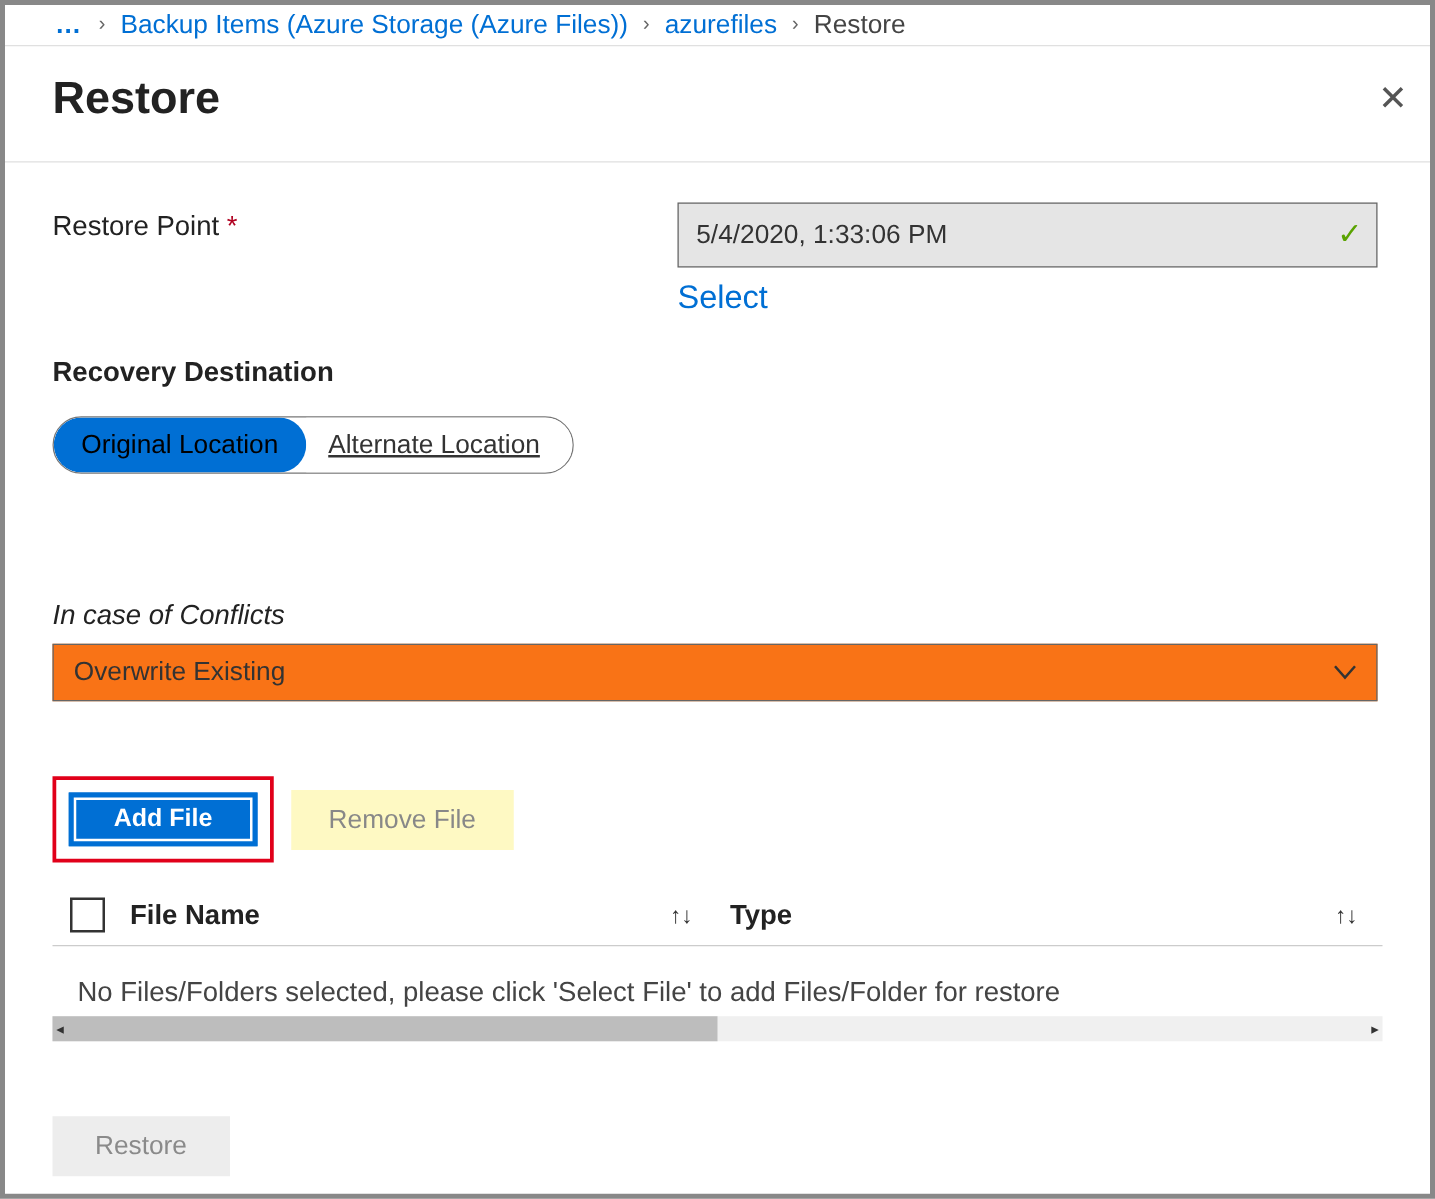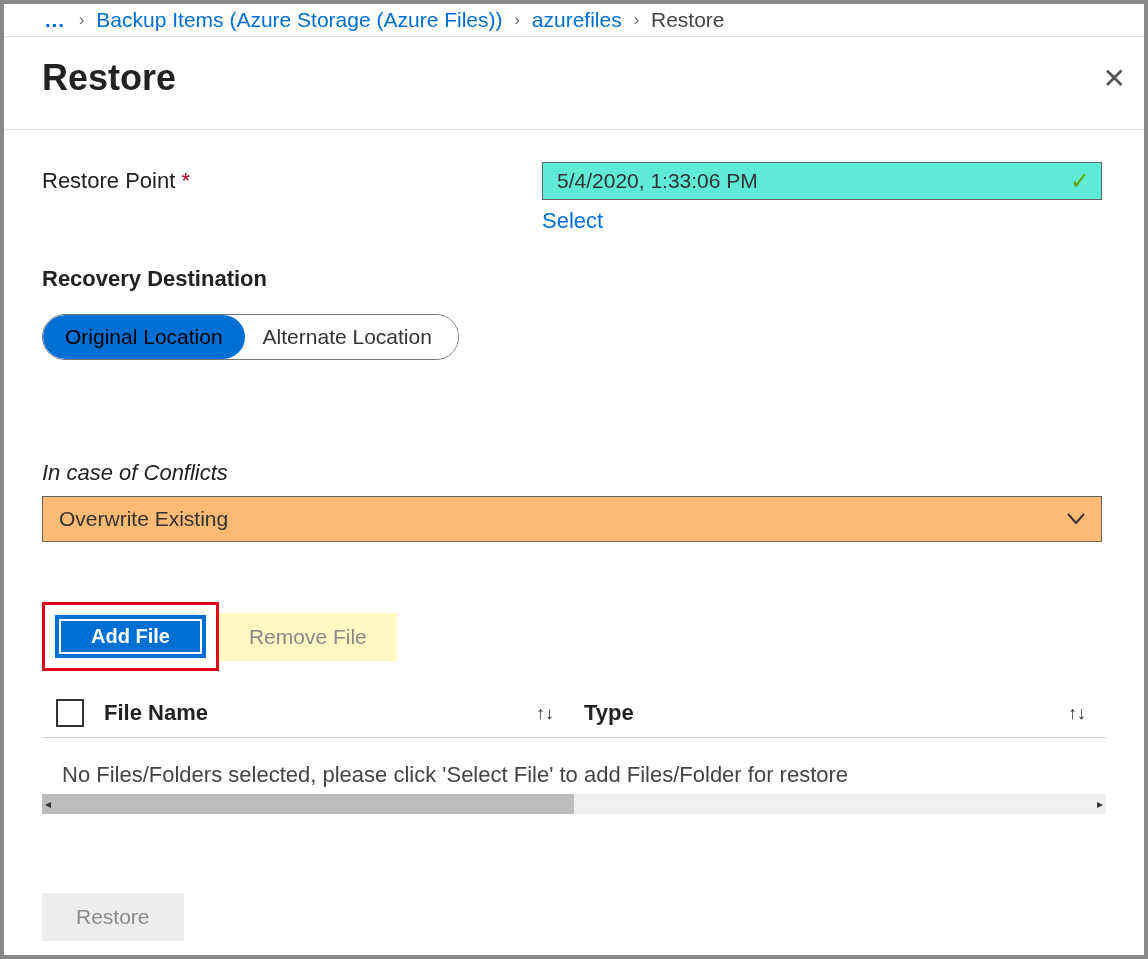--- a/index.html
+++ b/index.html
@@ -77,38 +77,38 @@
     }
     .field-control {
       flex: 1;
     }
     .text-input-wrap {
       position: relative;
       width: 560px;
     }
     .text-input {
       width: 100%;
-      height: 38px;
+      height: 52px;
       border: 1px solid #666;
       padding: 0 40px 0 14px;
       font-size: 21px;
       color: #333;
-      background: #5eead4;
+      background: #e5e5e5;
     }
     .check-icon {
       position: absolute;
       right: 12px;
       top: 50%;
       transform: translateY(-50%);
       color: #5aa300;
       font-size: 24px;
     }
     .select-link {
       color: #006fd4;
-      font-size: 22px;
+      font-size: 26px;
       margin-top: 8px;
       display: inline-block;
       cursor: pointer;
     }
     .section-title {
       font-size: 22px;
       font-weight: 600;
       color: #222;
       margin-top: 18px;
       margin-bottom: 22px;
@@ -128,20 +128,21 @@
     .pill-toggle .pill.active {
       background: #006fd4;
       color: #000000;
       border-radius: 40px;
     }
     .pill-toggle .pill.inactive {
       background: #fff;
       color: #333;
       padding-left: 18px;
       padding-right: 26px;
+      text-decoration: underline;
     }
     .conflicts-section {
       margin-top: 100px;
     }
     .conflicts-label {
       font-size: 22px;
       color: #222;
       margin-bottom: 10px;
       font-style: italic;
     }
@@ -150,28 +151,29 @@
       max-width: 1060px;
       height: 46px;
       border: 1px solid #666;
       display: flex;
       align-items: center;
       justify-content: space-between;
       padding: 0 16px;
       font-size: 21px;
       color: #333;
       cursor: pointer;
-      background: #fdba74;
+      background: #f97316;
     }
     .dropdown .chev {
       font-size: 18px;
     }
     .file-buttons {
       margin-top: 60px;
       display: flex;
+      gap: 14px;
       align-items: center;
     }
     .highlight-box {
       border: 3px solid #e1001a;
       padding: 10px;
       display: inline-block;
     }
     .btn-primary {
       background: #006fd4;
       color: #fff;

